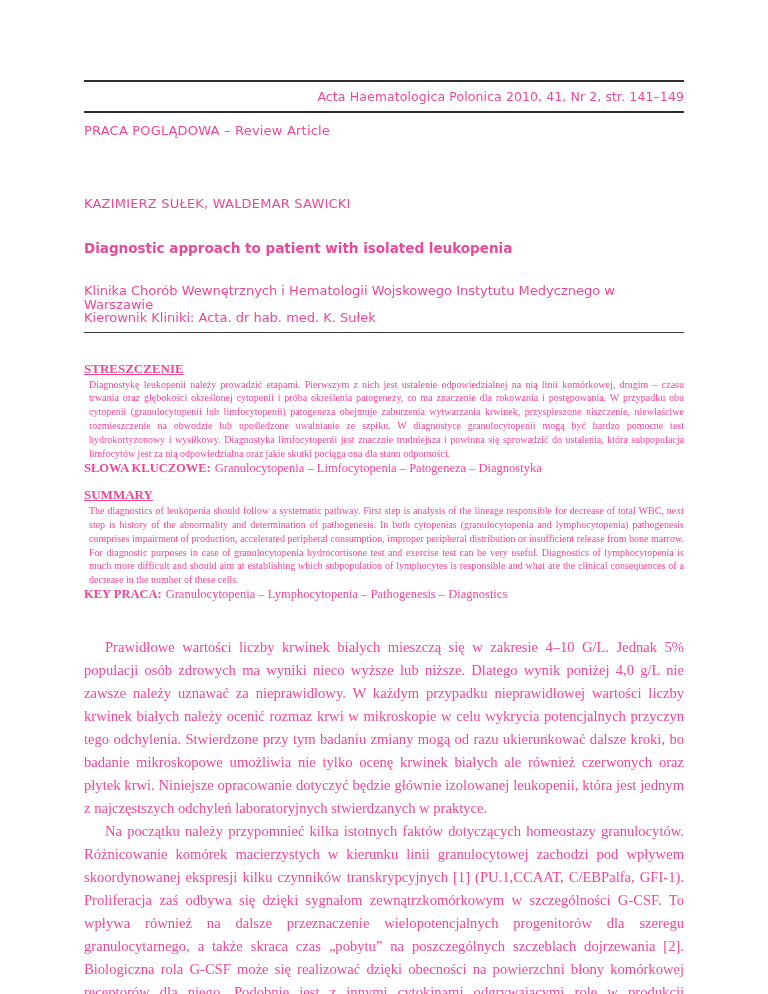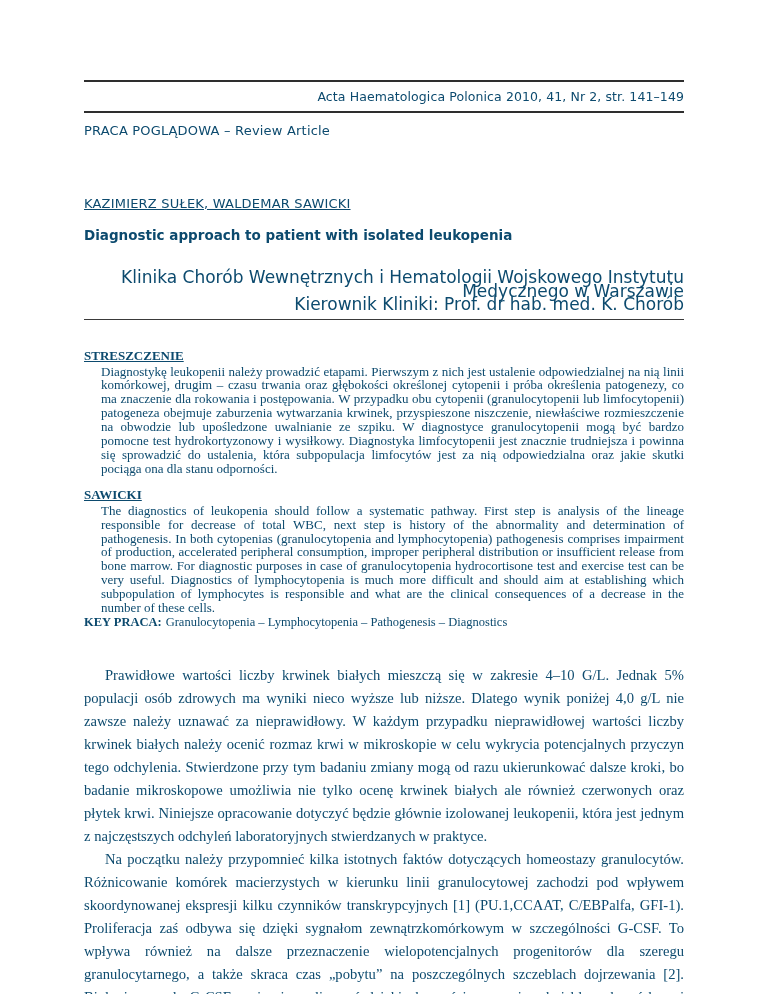--- a/index.html
+++ b/index.html
@@ -6,21 +6,21 @@
     margin: 0;
     padding: 0;
     background: #ffffff;
   }
   .page {
     position: relative;
     width: 768px;
     height: 994px;
     background: #ffffff;
     overflow: hidden;
-    color: #0c4a6e;
+    color: #ec4899;
   }
   .content {
     width: 600px;
     margin-left: 84px;
     padding-top: 80px;
   }
   
   .sans { font-family: "DejaVu Sans", "Liberation Sans", sans-serif; }
   .rule-heavy { border: none; border-top: 2px solid #2e2e2e; margin: 0; }
   .rule-thin  { border: none; border-top: 1px solid #3a3a3a; margin: 0; }
@@ -33,54 +33,52 @@
   .article-type {
     font-size: 13px;
     font-weight: normal;
     margin-top: 10px;
     letter-spacing: 0.2px;
   }
   .authors {
     font-size: 13px;
     margin-top: 58px;
     letter-spacing: 0.2px;
-    text-decoration: underline;
   }
   .title-pl {
     font-size: 16.5px;
     font-weight: bold;
     margin-top: 26px;
     letter-spacing: 0.1px;
   }
   .title-en {
     font-size: 13.5px;
     font-weight: bold;
-    margin-top: 16px;
+    margin-top: 29px;
   }
   .affiliation {
-    font-size: 17px;
+    font-size: 13px;
     line-height: 13.5px;
     margin-top: 28px;
-    text-align: right;
   }
   .rule-aff { margin-top: 7px; }
   
   .serif { font-family: "Liberation Serif", "DejaVu Serif", serif; }
   .abstract-section { margin-top: 28px; }
   .abstract-section.second { margin-top: 11px; }
   .abstract-heading {
     font-size: 13px;
     font-weight: bold;
     text-decoration: underline;
   }
   .abstract-body {
-    font-size: 13px;
+    font-size: 10px;
     line-height: 13.9px;
     text-align: justify;
-    margin-left: 17px;
+    margin-left: 5px;
     margin-top: 1px;
   }
   .keywords-line {
     font-size: 12.5px;
     line-height: 13.9px;
     margin-top: 1px;
   }
   .kw-label { font-weight: bold; }
   .kw-text { margin-left: 4px; }
   
@@ -109,32 +107,35 @@
 
     <div class="article-type sans">PRACA POGLĄDOWA – Review Article</div>
 
     <div class="authors sans">KAZIMIERZ SUŁEK, WALDEMAR SAWICKI</div>
 
 
     <div class="title-en sans">Diagnostic approach to patient with isolated leukopenia</div>
 
     <div class="affiliation sans">
       <div>Klinika Chorób Wewnętrznych i Hematologii Wojskowego Instytutu Medycznego w Warszawie</div>
-      <div>Kierownik Kliniki: Prof. dr hab. med. K. Chorób</div>
+      <div>Kierownik Kliniki: Acta. dr hab. med. K. Sułek</div>
     </div>
 
     <hr class="rule-thin rule-aff">
 
     <div class="abstract-section serif">
       <div class="abstract-heading">STRESZCZENIE</div>
       <div class="abstract-body">Diagnostykę leukopenii należy prowadzić etapami. Pierwszym z nich jest ustalenie odpowiedzialnej na nią linii komórkowej, drugim – czasu trwania oraz głębokości określonej cytopenii i próba określenia patogenezy, co ma znaczenie dla rokowania i postępowania. W przypadku obu cytopenii (granulocytopenii lub limfocytopenii) patogeneza obejmuje zaburzenia wytwarzania krwinek, przyspieszone niszczenie, niewłaściwe rozmieszczenie na obwodzie lub upośledzone uwalnianie ze szpiku. W diagnostyce granulocytopenii mogą być bardzo pomocne test hydrokortyzonowy i wysiłkowy. Diagnostyka limfocytopenii jest znacznie trudniejsza i powinna się sprowadzić do ustalenia, która subpopulacja limfocytów jest za nią odpowiedzialna oraz jakie skutki pociąga ona dla stanu odporności.</div>
+      <div class="keywords-line">
+        <span class="kw-label">SŁOWA KLUCZOWE:</span><span class="kw-text">Granulocytopenia – Limfocytopenia – Patogeneza – Diagnostyka</span>
+      </div>
     </div>
 
     <div class="abstract-section second serif">
-      <div class="abstract-heading">SAWICKI</div>
+      <div class="abstract-heading">SUMMARY</div>
       <div class="abstract-body">The diagnostics of leukopenia should follow a systematic pathway. First step is analysis of the lineage responsible for decrease of total WBC, next step is history of the abnormality and determination of pathogenesis. In both cytopenias (granulocytopenia and lymphocytopenia) pathogenesis comprises impairment of production, accelerated peripheral consumption, improper peripheral distribution or insufficient release from bone marrow. For diagnostic purposes in case of granulocytopenia hydrocortisone test and exercise test can be very useful. Diagnostics of lymphocytopenia is much more difficult and should aim at establishing which subpopulation of lymphocytes is responsible and what are the clinical consequences of a decrease in the number of these cells.</div>
       <div class="keywords-line">
         <span class="kw-label">KEY PRACA:</span><span class="kw-text">Granulocytopenia – Lymphocytopenia – Pathogenesis – Diagnostics</span>
       </div>
     </div>
 
     <div class="body-text serif">
       <p class="body-para">Prawidłowe wartości liczby krwinek białych mieszczą się w zakresie 4–10 G/L. Jednak 5% populacji osób zdrowych ma wyniki nieco wyższe lub niższe. Dlatego wynik poniżej 4,0 g/L nie zawsze należy uznawać za nieprawidłowy. W każdym przypadku nieprawidłowej wartości liczby krwinek białych należy ocenić rozmaz krwi w mikroskopie w celu wykrycia potencjalnych przyczyn tego odchylenia. Stwierdzone przy tym badaniu zmiany mogą od razu ukierunkować dalsze kroki, bo badanie mikroskopowe umożliwia nie tylko ocenę krwinek białych ale również czerwonych oraz płytek krwi. Niniejsze opracowanie dotyczyć będzie głównie izolowanej leukopenii, która jest jednym z najczęstszych odchyleń laboratoryjnych stwierdzanych w praktyce.</p>
       <p class="body-para">Na początku należy przypomnieć kilka istotnych faktów dotyczących homeostazy granulocytów. Różnicowanie komórek macierzystych w kierunku linii granulocytowej zachodzi pod wpływem skoordynowanej ekspresji kilku czynników transkrypcyjnych [1] (PU.1,CCAAT, C/EBPalfa, GFI-1). Proliferacja zaś odbywa się dzięki sygnałom zewnątrzkomórkowym w szczególności G-CSF. To wpływa również na dalsze przeznaczenie wielopotencjalnych progenitorów dla szeregu granulocytarnego, a także skraca czas „pobytu” na poszczególnych szczeblach dojrzewania [2]. Biologiczna rola G-CSF może się realizować dzięki obecności na powierzchni błony komórkowej receptorów dla niego. Podobnie jest z innymi cytokinami odgrywającymi rolę w produkcji granulocytów, jak GM-CSF, IL-3, IL-6 [3].</p>
     </div>

